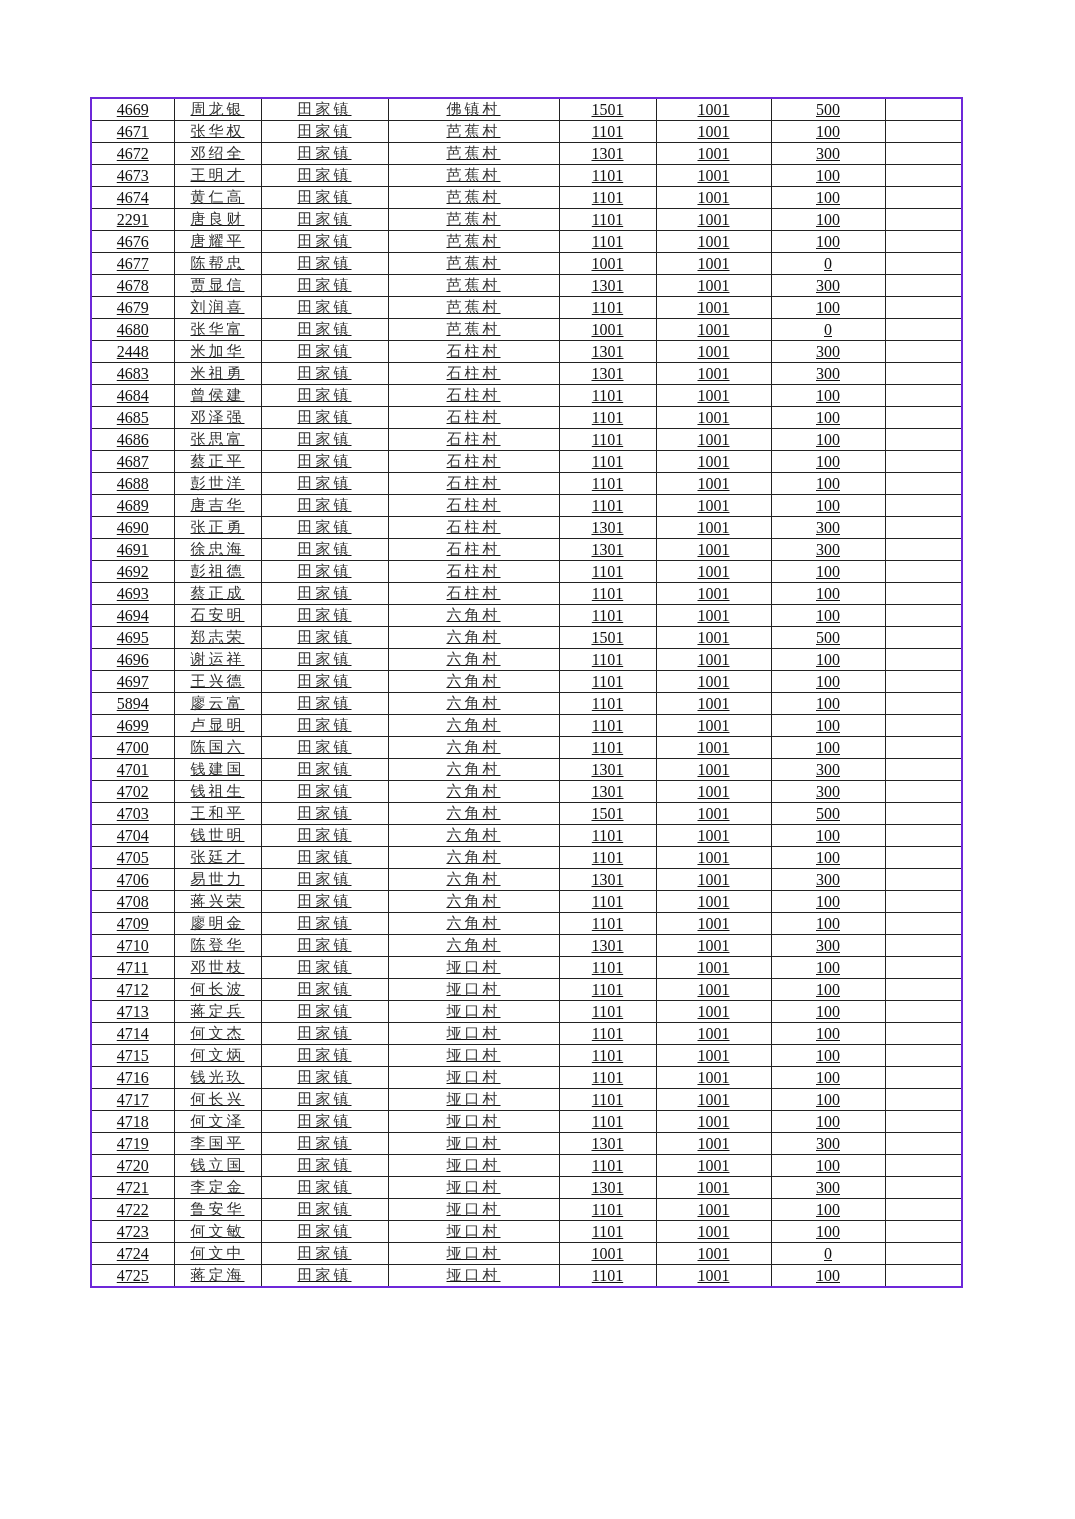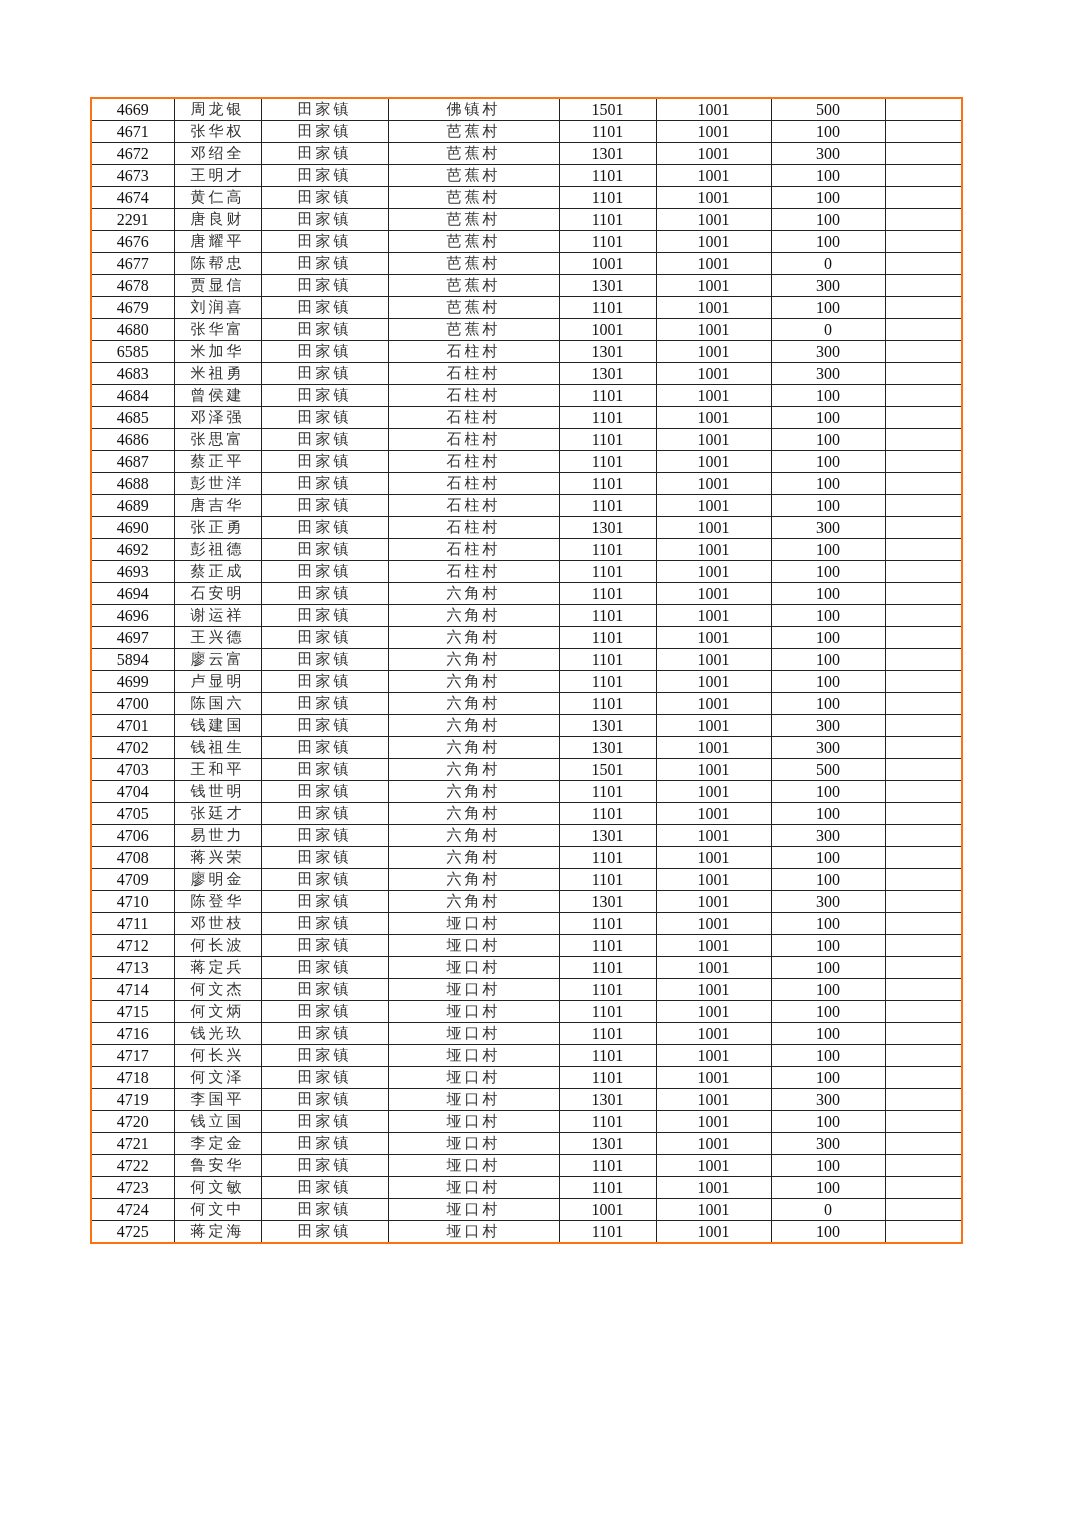--- a/index.html
+++ b/index.html
@@ -1,19 +1,19 @@
 <!DOCTYPE html>
 <html><head>
 <meta charset="utf-8">
 <style>
   html, body { margin: 0; padding: 0; background: #ffffff; }
   body { width: 1075px; height: 1519px; position: relative; overflow: hidden;
          font-family: "Liberation Serif", "DejaVu Serif", serif; color: #111; }
   #sheet { position: absolute; left: 90px; top: 97px; border-collapse: collapse;
-           table-layout: fixed; border: 2px solid #f97316; }
+           table-layout: fixed; border: 2px solid #6d28d9; text-decoration: underline; }
   #sheet td { border: 1.5px solid #222; height: 21px; padding: 0; text-align: center;
               font-size: 16px; line-height: 21px; white-space: nowrap; overflow: hidden; }
   #sheet td.cn { font-family: "DejaVu Sans", "Liberation Sans", sans-serif; font-size: 15px;
                  letter-spacing: 3px; color: #333; font-weight: 300; }
   #sheet td.num { font-family: "Liberation Serif", serif; }
   col.c0 { width: 83px; } col.c1 { width: 87px; } col.c2 { width: 127px; }
   col.c3 { width: 171px; } col.c4 { width: 97px; } col.c5 { width: 115px; }
   col.c6 { width: 114px; } col.c7 { width: 77px; }
 </style>
 </head>
@@ -135,21 +135,21 @@
         <td class="num">4680</td>
         <td class="cn">张华富</td>
         <td class="cn">田家镇</td>
         <td class="cn">芭蕉村</td>
         <td class="num">1001</td>
         <td class="num">1001</td>
         <td class="num">0</td>
         <td class="num"></td>
       </tr>
       <tr>
-        <td class="num">6585</td>
+        <td class="num">2448</td>
         <td class="cn">米加华</td>
         <td class="cn">田家镇</td>
         <td class="cn">石柱村</td>
         <td class="num">1301</td>
         <td class="num">1001</td>
         <td class="num">300</td>
         <td class="num"></td>
       </tr>
       <tr>
         <td class="num">4683</td>
@@ -225,20 +225,30 @@
         <td class="num">4690</td>
         <td class="cn">张正勇</td>
         <td class="cn">田家镇</td>
         <td class="cn">石柱村</td>
         <td class="num">1301</td>
         <td class="num">1001</td>
         <td class="num">300</td>
         <td class="num"></td>
       </tr>
       <tr>
+        <td class="num">4691</td>
+        <td class="cn">徐忠海</td>
+        <td class="cn">田家镇</td>
+        <td class="cn">石柱村</td>
+        <td class="num">1301</td>
+        <td class="num">1001</td>
+        <td class="num">300</td>
+        <td class="num"></td>
+      </tr>
+      <tr>
         <td class="num">4692</td>
         <td class="cn">彭祖德</td>
         <td class="cn">田家镇</td>
         <td class="cn">石柱村</td>
         <td class="num">1101</td>
         <td class="num">1001</td>
         <td class="num">100</td>
         <td class="num"></td>
       </tr>
       <tr>
@@ -252,20 +262,30 @@
         <td class="num"></td>
       </tr>
       <tr>
         <td class="num">4694</td>
         <td class="cn">石安明</td>
         <td class="cn">田家镇</td>
         <td class="cn">六角村</td>
         <td class="num">1101</td>
         <td class="num">1001</td>
         <td class="num">100</td>
+        <td class="num"></td>
+      </tr>
+      <tr>
+        <td class="num">4695</td>
+        <td class="cn">郑志荣</td>
+        <td class="cn">田家镇</td>
+        <td class="cn">六角村</td>
+        <td class="num">1501</td>
+        <td class="num">1001</td>
+        <td class="num">500</td>
         <td class="num"></td>
       </tr>
       <tr>
         <td class="num">4696</td>
         <td class="cn">谢运祥</td>
         <td class="cn">田家镇</td>
         <td class="cn">六角村</td>
         <td class="num">1101</td>
         <td class="num">1001</td>
         <td class="num">100</td>

